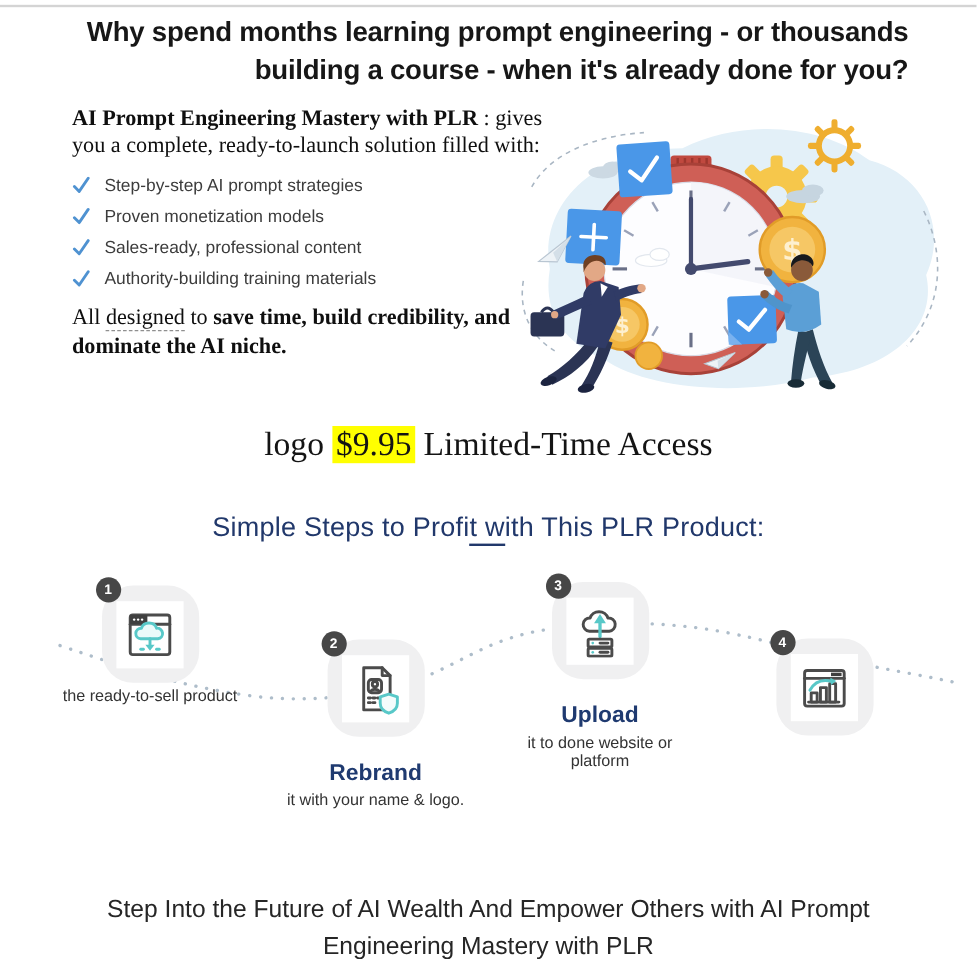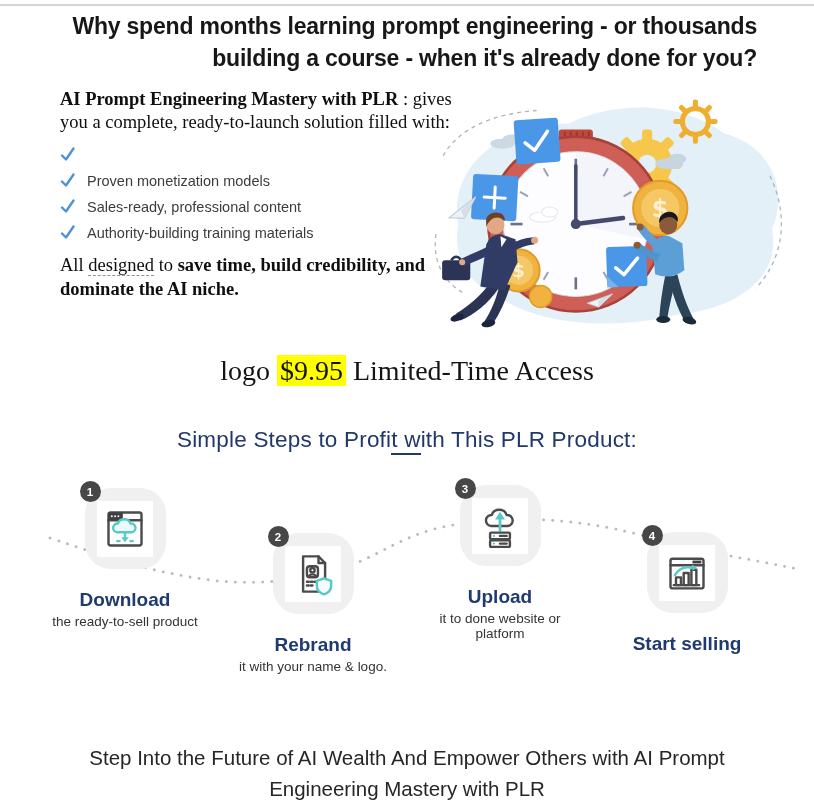--- a/index.html
+++ b/index.html
@@ -59,20 +59,21 @@
   <div class="headline">Why spend months learning prompt engineering - or thousands building a course - when it's already done for you?</div>
 
   <div class="intro">
     <div class="lead"><span class="bold">AI Prompt Engineering Mastery with PLR</span><span> : gives you a complete, ready-to-launch solution filled with:</span></div>
 
     <div class="checklist">
       <div class="check-item">
         <svg width="15" height="15" viewBox="0 0 15 15">
             <polyline points="2,8.5 6,12.5 13.5,1.5" fill="none" stroke="#4f92d1" stroke-width="2.4" stroke-linecap="round" stroke-linejoin="round"></polyline>
           </svg>
+        <span>Step-by-step AI prompt strategies</span>
       </div>
       <div class="check-item">
         <svg width="15" height="15" viewBox="0 0 15 15">
             <polyline points="2,8.5 6,12.5 13.5,1.5" fill="none" stroke="#4f92d1" stroke-width="2.4" stroke-linecap="round" stroke-linejoin="round"></polyline>
           </svg>
         <span>Proven monetization models</span>
       </div>
       <div class="check-item">
         <svg width="15" height="15" viewBox="0 0 15 15">
             <polyline points="2,8.5 6,12.5 13.5,1.5" fill="none" stroke="#4f92d1" stroke-width="2.4" stroke-linecap="round" stroke-linejoin="round"></polyline>
@@ -255,21 +256,20 @@
               <circle cx="11" cy="8.5" r="0.9" fill="#fff" stroke="none"></circle>
               <circle cx="14" cy="8.5" r="0.9" fill="#fff" stroke="none"></circle>
             <path d="M13 23 a4 4 0 0 1 0.5-8 a6 5.5 0 0 1 11.5 0 a4 4 0 0 1 1 8 Z" stroke="#58c8c8" fill="#eafafa"></path>
             <line x1="20" y1="23" x2="20" y2="29" stroke="#58c8c8"></line>
             <polygon points="16.5,27.5 23.5,27.5 20,32" fill="#58c8c8" stroke="none"></polygon>
             <line x1="13" y1="31" x2="15" y2="31" stroke="#58c8c8"></line>
               <line x1="25" y1="31" x2="27" y2="31" stroke="#58c8c8"></line>
           </svg>
         </div>
       </div>
-      <div class="step-title">Download</div>
       <div class="step-desc">the ready-to-sell product</div>
     </div>
 
     <div class="step step2">
       <div class="card">
         <div class="badge">2</div>
         <div class="icon-box">
           <svg width="44" height="44" viewBox="0 0 40 40" fill="none" stroke="#4b4b4b" stroke-width="2.2" stroke-linecap="round" stroke-linejoin="round">
             <path d="M11 4 H25 L31 10 V36 H11 Z"></path>
             <path d="M25 4 V10 H31"></path>
@@ -317,18 +317,17 @@
             <rect x="25" y="8.7" width="8" height="2.6" fill="#3f3f3f" stroke="none"></rect>
             <rect x="10" y="24" width="4.5" height="7"></rect>
             <rect x="17" y="20" width="4.5" height="11"></rect>
             <rect x="24" y="17" width="4.5" height="14"></rect>
             <line x1="8" y1="31" x2="31" y2="31"></line>
             <path d="M9 22 C13 15 19 13.5 26 15.5" stroke="#58c8c8"></path>
             <polygon points="24.5,12.5 29,15 25,18" fill="#58c8c8" stroke="none"></polygon>
           </svg>
         </div>
       </div>
-      <div class="step-title">Start selling</div>
     </div>
   </div>
 
   <div class="cta">Step Into the Future of AI Wealth And Empower Others with AI Prompt Engineering Mastery with PLR</div>
 </div>
 
 </body></html>

